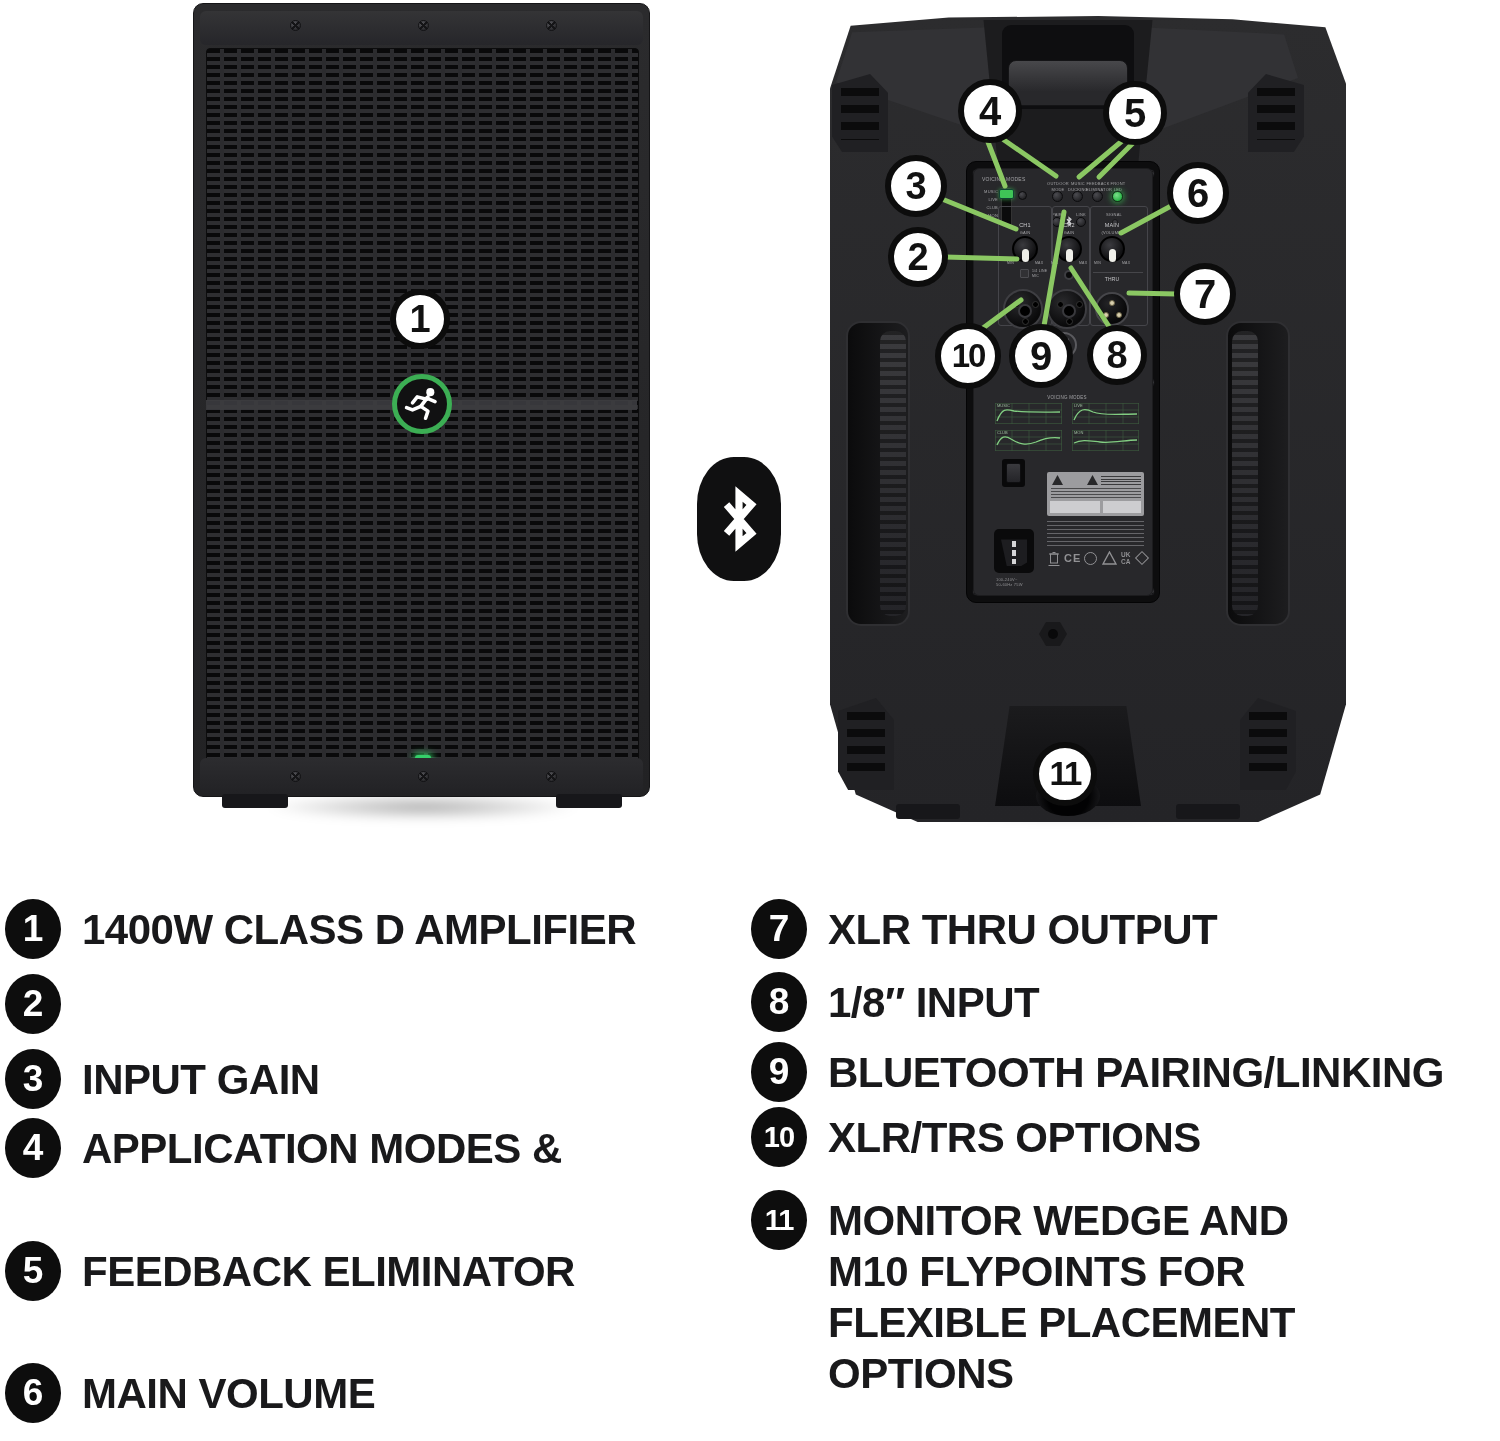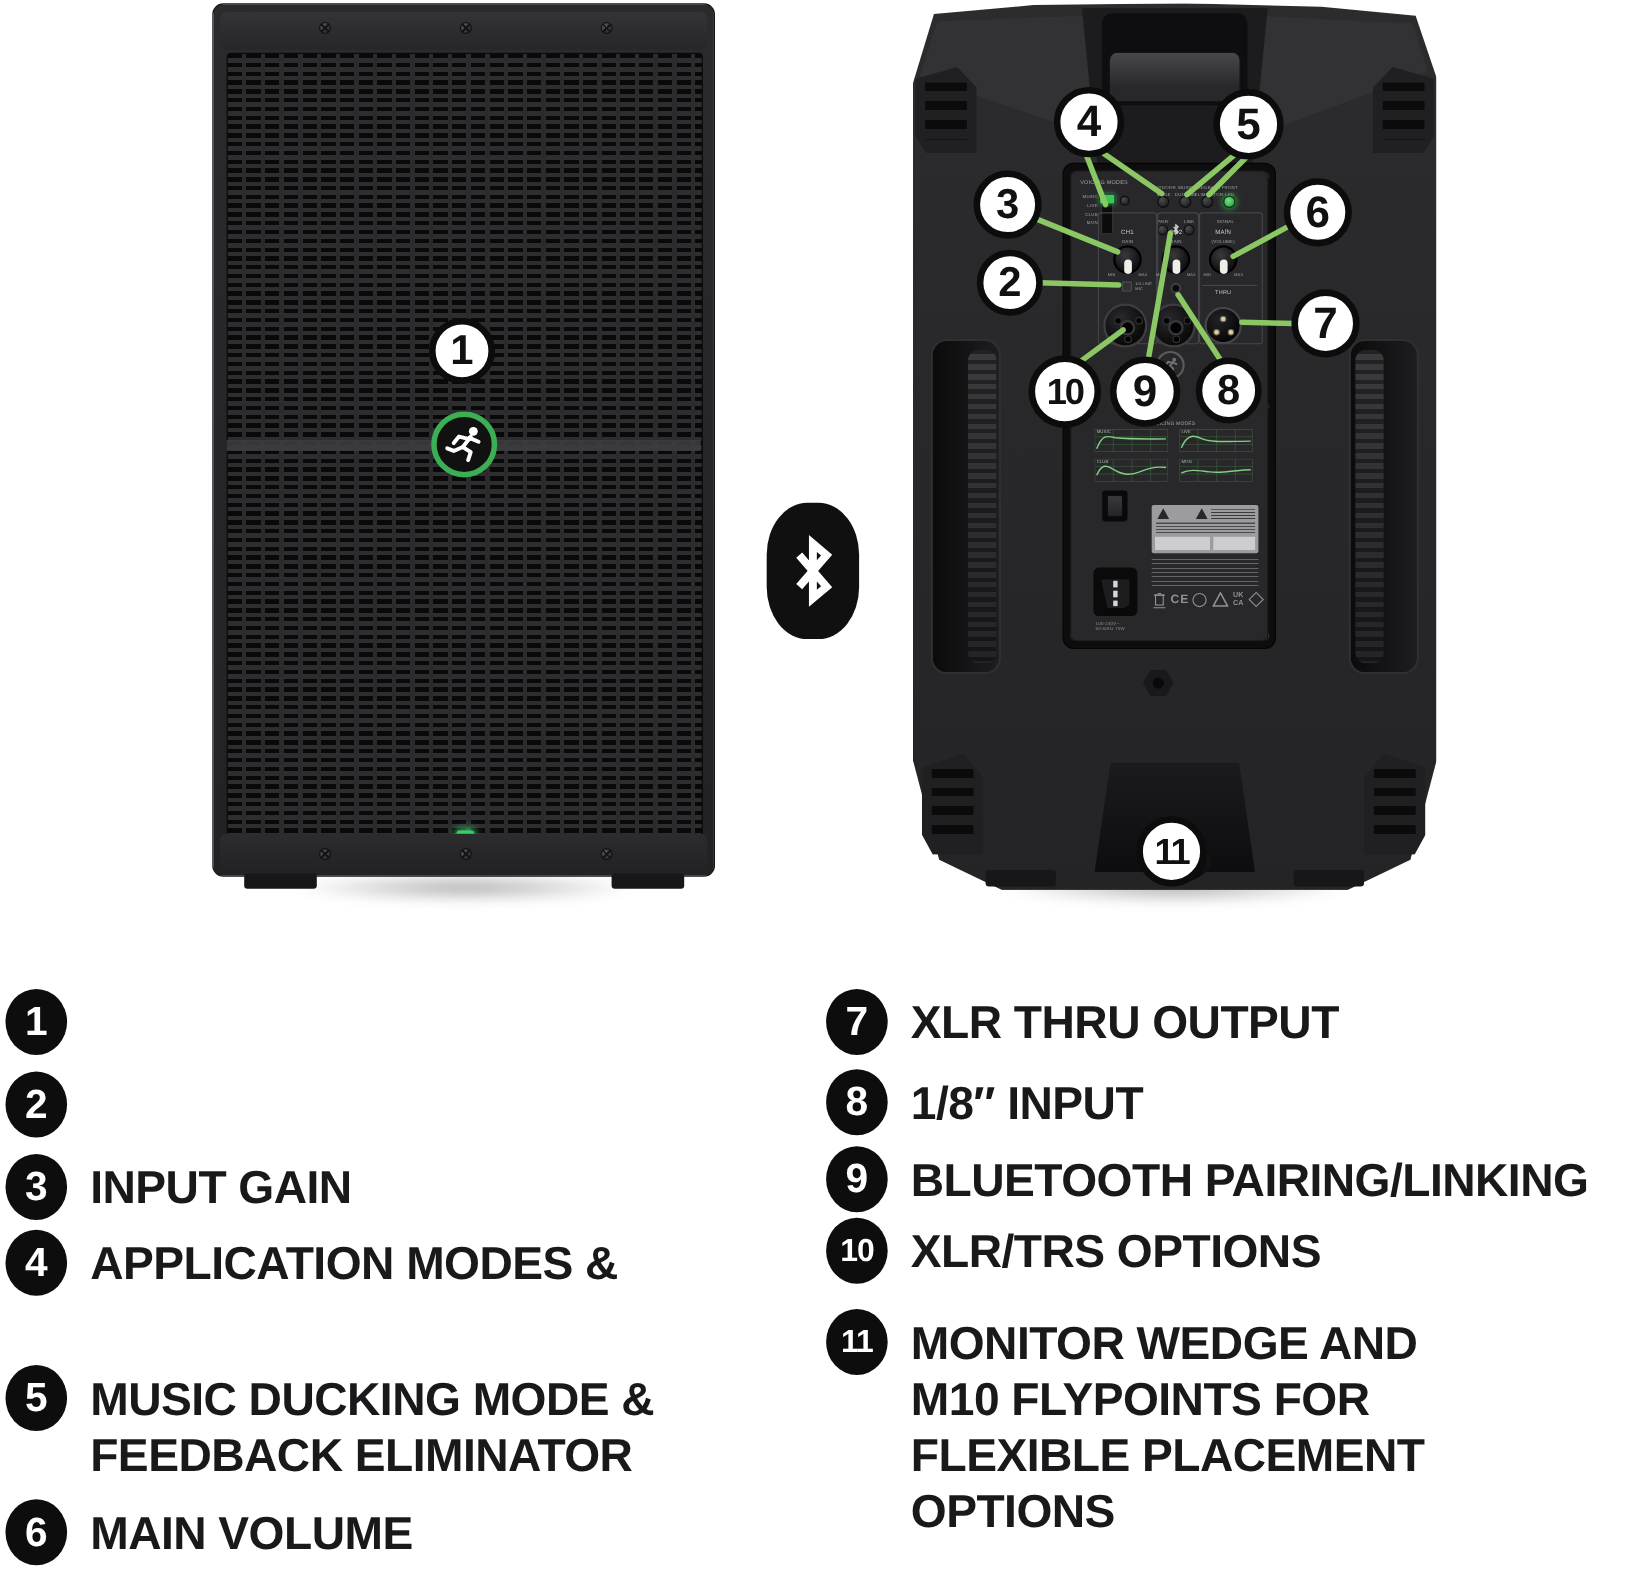--- a/index.html
+++ b/index.html
@@ -36,21 +36,21 @@
          background:
            linear-gradient(45deg, transparent 43%, #151517 43% 57%, transparent 57%),
            linear-gradient(-45deg, transparent 43%, #151517 43% 57%, transparent 57%),
            radial-gradient(circle at 35% 30%, #55555a, #2a2a2d 75%);
          border:1px solid #121214;box-sizing:border-box;}
   .foot{position:absolute;background:#17171a;border-radius:3px;}
   .shadow{position:absolute;background:radial-gradient(ellipse closest-side, rgba(0,0,0,.30), rgba(0,0,0,0) 72%);
           filter:blur(5px);z-index:1;}
 
   
-  .bk-body{position:absolute;left:830px;top:3px;width:476px;height:806px;z-index:2;}
+  .bk-body{position:absolute;left:830px;top:16px;width:516px;height:806px;z-index:2;}
   .bk-shell{position:absolute;inset:0;background:linear-gradient(180deg,#2c2c2e,#242427);
             clip-path:polygon(0 9%,4% 1.2%,23% 0.2%,52% 0,78% 0.4%,96% 1.4%,100% 8.4%,
                               100% 85.4%,95% 96.6%,83% 100%,17% 100%,5% 96.6%,0 85.4%);}
   .bk-roof{position:absolute;left:6px;top:8px;width:462px;height:104px;background:#323235;
            clip-path:polygon(0 56%,3.5% 8%,52% 0,97% 10%,100% 52%,71% 100%,29% 100%);}
   .bk-chute{position:absolute;left:150px;top:4px;width:176px;height:142px;background:#1c1c1e;
             clip-path:polygon(2% 0,98% 0,90% 100%,10% 100%);}
   .bk-handle-out{position:absolute;left:172px;top:9px;width:132px;height:84px;background:#0e0e10;
             border-radius:9px;}
   .bk-handle-bar{position:absolute;left:178px;top:44px;width:120px;height:46px;border-radius:8px;
@@ -443,40 +443,42 @@
     </div>
   <div class="callout" style="left:935px;top:323px;width:66px;height:66px;font-size:33px;letter-spacing:-2px;">
       <span>10</span>
     </div>
   <div class="callout" style="left:1033px;top:742px;width:64px;height:64px;font-size:33px;letter-spacing:-2px;">
       <span>11</span>
     </div>
 
   <div class="lg-item" style="left:5px;top:899px;">
     <div class="lg-badge">1</div>
+    <div class="lg-text">
+        <div>1400W CLASS D AMPLIFIER</div>
+      </div>
   </div>
   <div class="lg-item" style="left:5px;top:974px;">
     <div class="lg-badge">2</div>
   </div>
   <div class="lg-item" style="left:5px;top:1049px;">
     <div class="lg-badge">3</div>
     <div class="lg-text">
         <div>INPUT GAIN</div>
       </div>
   </div>
   <div class="lg-item" style="left:5px;top:1118px;">
     <div class="lg-badge">4</div>
     <div class="lg-text">
         <div>APPLICATION MODES &amp;</div>
       </div>
   </div>
   <div class="lg-item" style="left:5px;top:1241px;">
     <div class="lg-badge">5</div>
     <div class="lg-text">
-        <div>MUSIC DUCKING MODE &amp;</div>
         <div>FEEDBACK ELIMINATOR</div>
       </div>
   </div>
   <div class="lg-item" style="left:5px;top:1363px;">
     <div class="lg-badge">6</div>
     <div class="lg-text">
         <div>MAIN VOLUME</div>
       </div>
   </div>
 

